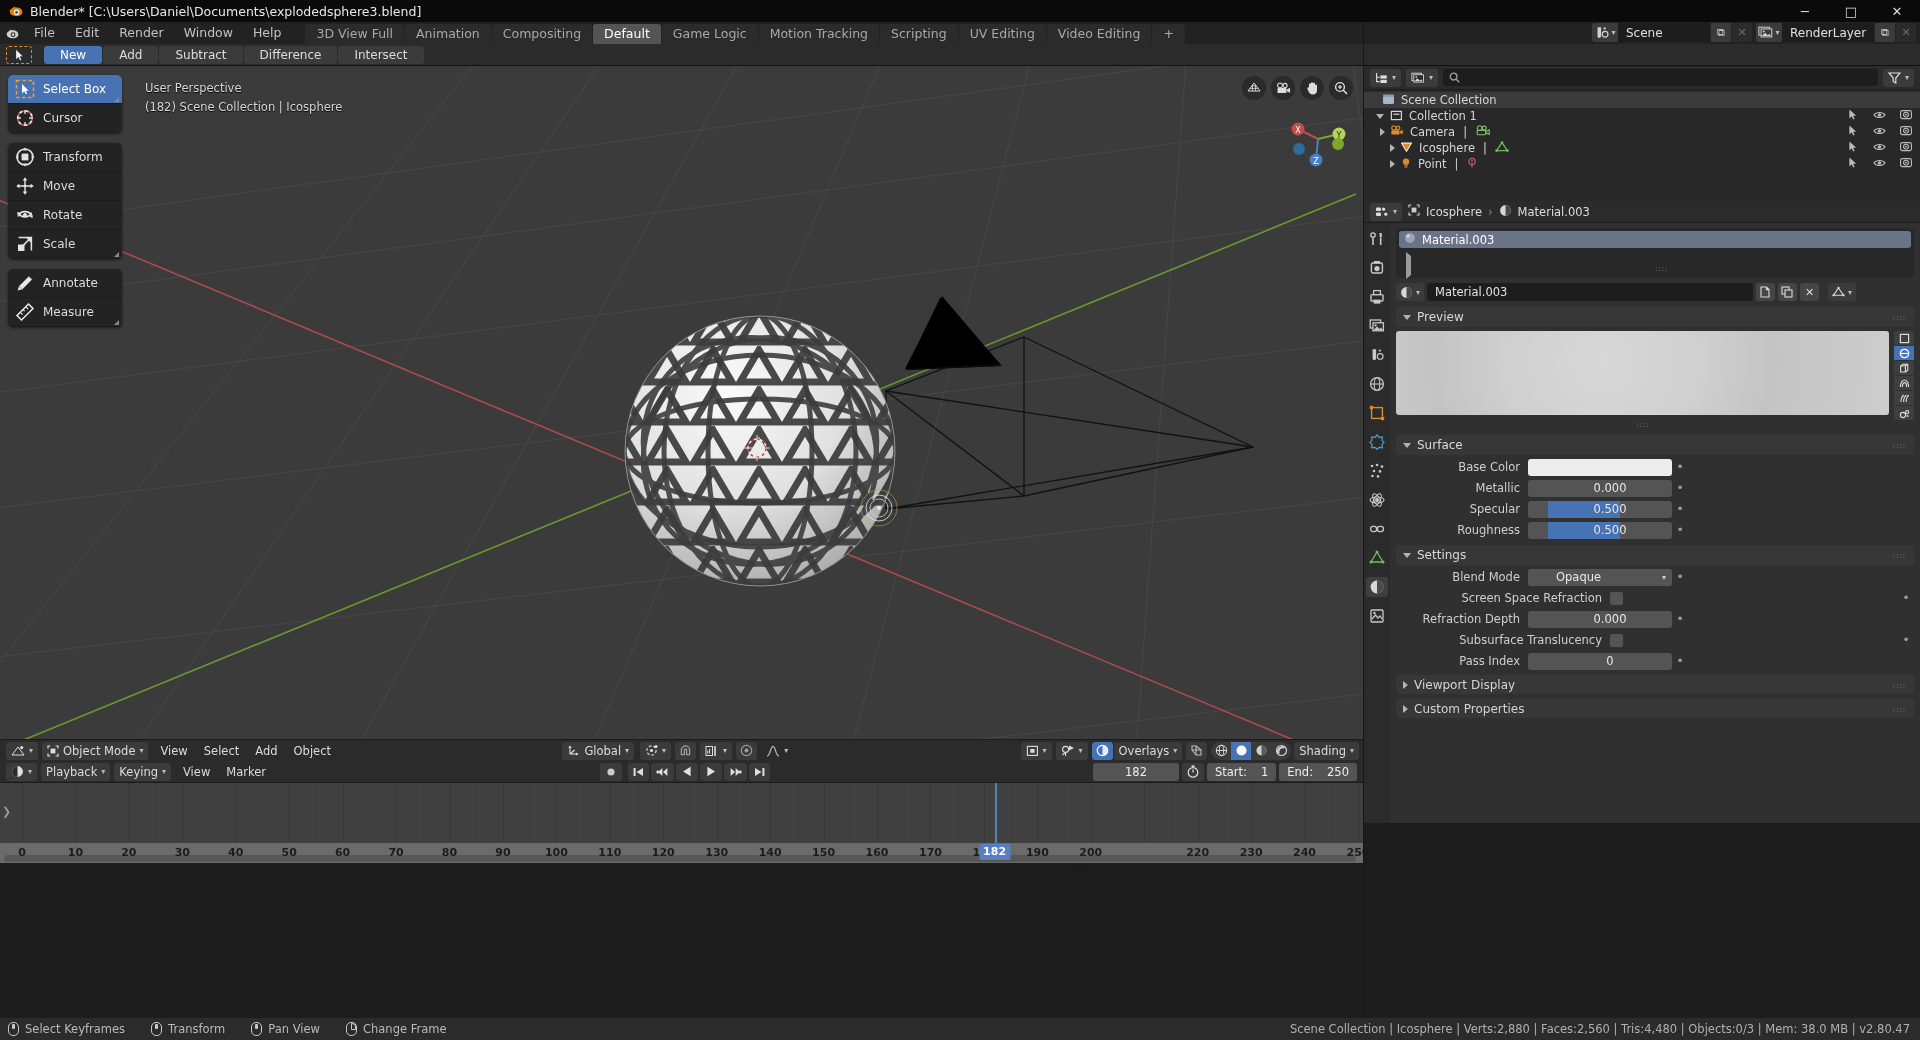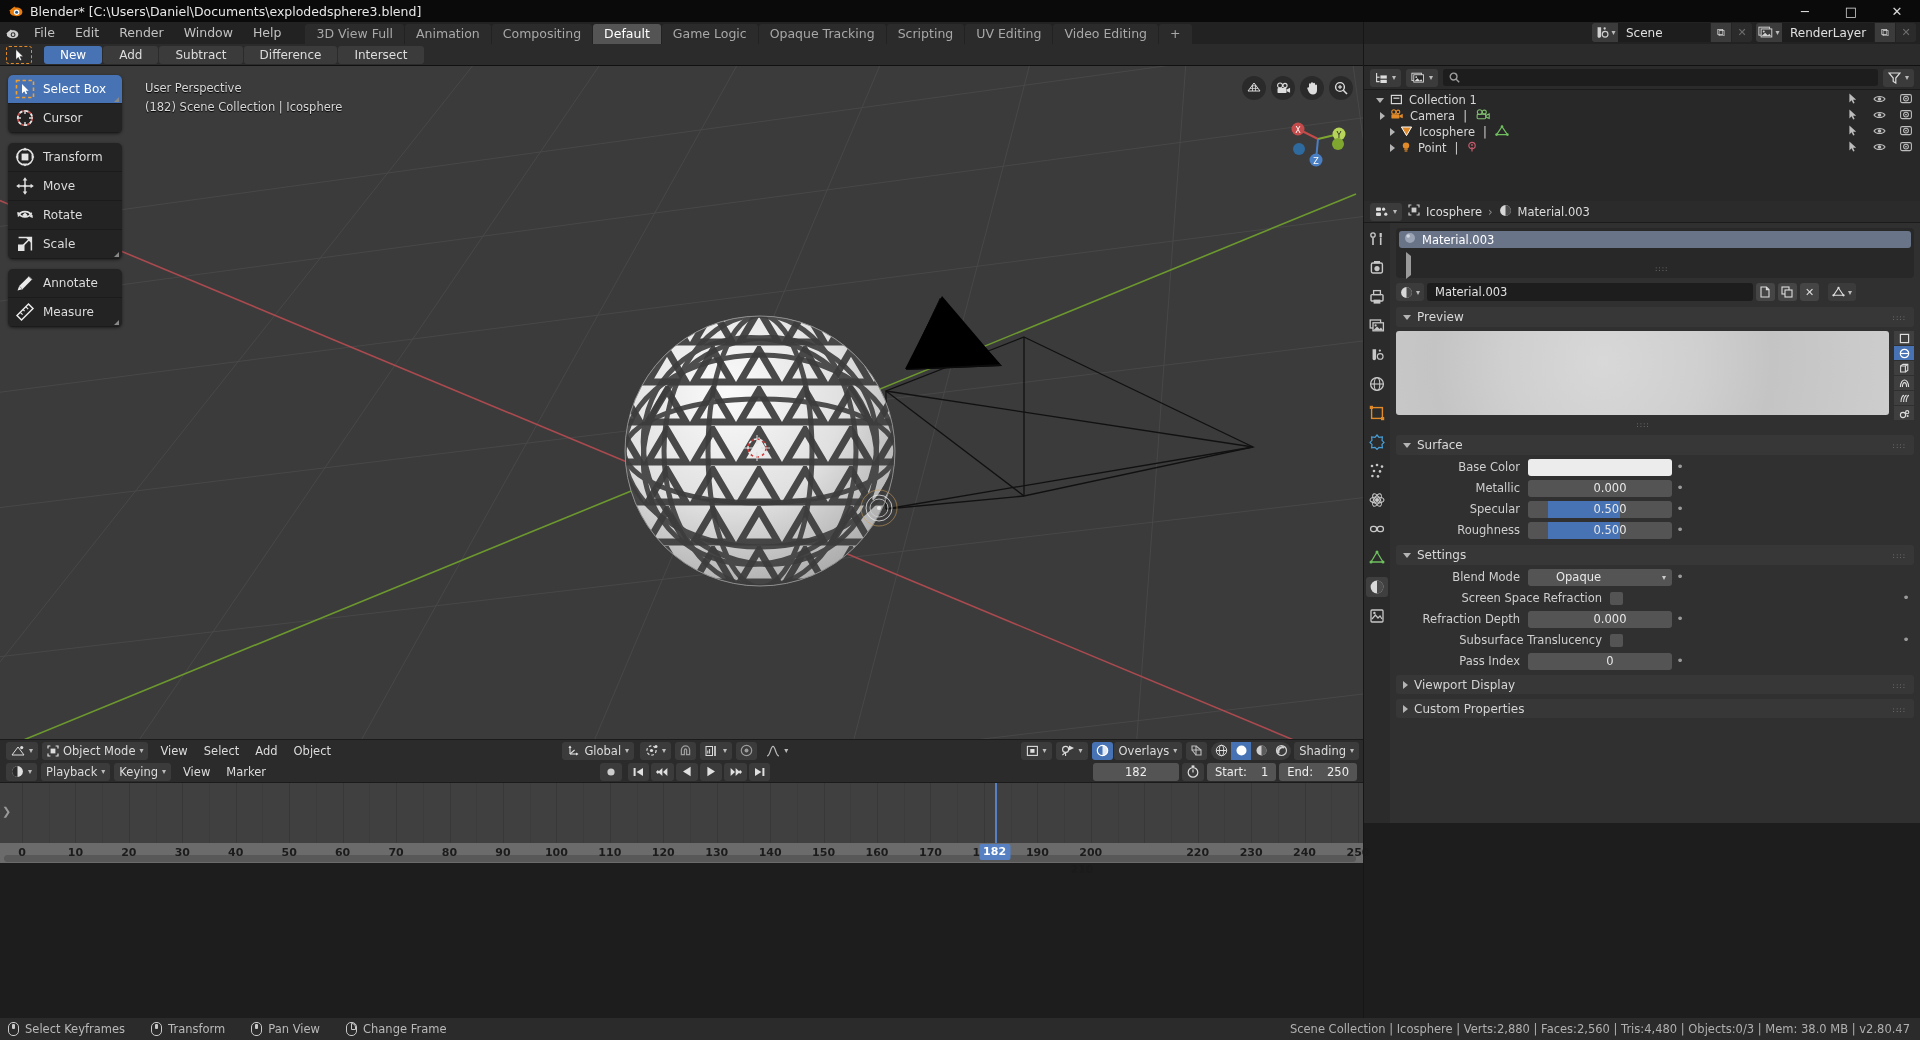--- a/index.html
+++ b/index.html
@@ -164,21 +164,21 @@
     <div class="menu-item">Render</div>
     <div class="menu-item">Window</div>
     <div class="menu-item">Help</div>
 
     <div class="wstabs">
       <div class="wtab">3D View Full</div>
       <div class="wtab">Animation</div>
       <div class="wtab">Compositing</div>
       <div class="wtab active">Default</div>
       <div class="wtab">Game Logic</div>
-      <div class="wtab">Opaque Tracking</div>
+      <div class="wtab">Motion Tracking</div>
       <div class="wtab">Scripting</div>
       <div class="wtab">UV Editing</div>
       <div class="wtab">Video Editing</div>
       <div class="wtab">+</div>
     </div>
 
     <div class="topbar-right">
       <div class="id-block">
         <div class="id-ico">
           <svg width="16" height="13" viewBox="0 0 18 14">
@@ -825,20 +825,29 @@
       <div class="hdrbtn" style="margin:0">
         <svg width="13" height="12" viewBox="0 0 13 12">
             <path d="M1 1 L12 1 L7.8 6 L7.8 11 L5.2 9.4 L5.2 6Z" fill="none" stroke="#ddd" stroke-width="1.2"></path>
           </svg>
           <span class="chev">▾</span>
       </div>
     </div>
 
     <div style="padding-top:2px">
 
+      <div class="ol-row sel" style="padding-left:18px">
+        <span style="margin-right:6px">
+          <svg width="13" height="12" viewBox="0 0 13 12">
+              <rect x="1" y="3" width="11" height="8" rx="1.5" fill="#a9b6c9"></rect>
+              <rect x="1" y="1.4" width="11" height="2.6" rx="1.2" fill="#8c9cb2"></rect>
+            </svg>
+        </span>
+        <span>Scene Collection</span>
+      </div>
 
       <div class="ol-row" style="padding-left:12px">
         <span class="caret-d" style="margin-right:6px"></span>
         <span style="margin-right:6px">
           <svg width="13" height="12" viewBox="0 0 13 12">
               <rect x="1.4" y="2.4" width="10" height="8.2" fill="none" stroke="#d6d6d6" stroke-width="1.2"></rect>
               <line x1="3.4" y1="5.2" x2="9.4" y2="5.2" stroke="#d6d6d6" stroke-width="1.2"></line>
             </svg>
         </span>
         <span>Collection 1</span>

